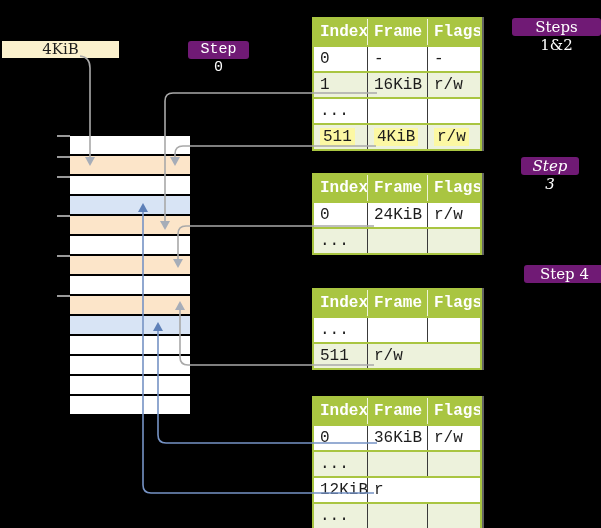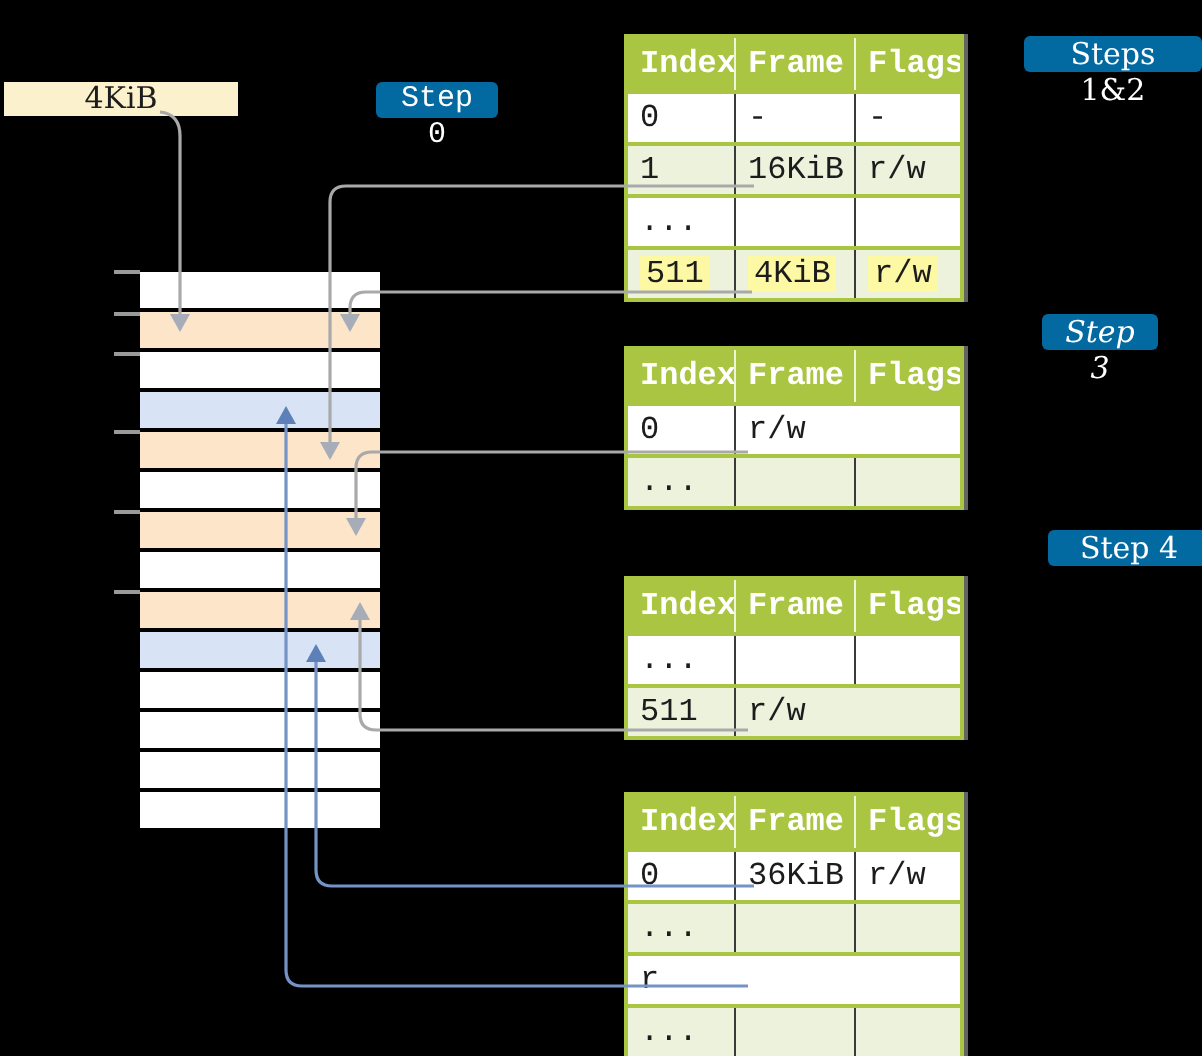--- a/index.html
+++ b/index.html
@@ -2,21 +2,21 @@
 <html><head>
 <meta charset="utf-8">
 <style>
   html,body{margin:0;padding:0;background:#000;}
   .stage{position:relative;width:601px;height:528px;background:#000;overflow:hidden;
          font-family:"DejaVu Serif","Liberation Serif",serif;}
   
   .frame-box{position:absolute;left:2px;top:41px;width:117px;height:17px;background:#fbf1cd;
              color:#1c1c1c;font-size:15px;line-height:17px;text-align:center;}
   
-  .step{position:absolute;height:18px;background:#0369a1;color:#fff;font-size:15px;
+  .step{position:absolute;height:18px;background:#701a75;color:#fff;font-size:15px;
         line-height:18px;text-align:center;border-radius:3px;padding:0 6px;box-sizing:border-box;}
   .step0{left:188px;top:41px;width:61px;font-family:Liberation Mono, monospace;}
   .steps12{left:512px;top:18px;width:89px;}
   .step3{left:521px;top:157px;width:58px;font-style:italic;}
   .step4{left:524px;top:265px;width:81px;}
   
   .memcol{position:absolute;left:70px;top:136px;width:120px;}
   .mem-row{height:18px;border-bottom:2px solid #000;}
   .mem-row.white{background:#ffffff;}
   .mem-row.peach{background:#fce5c9;}
@@ -111,20 +111,21 @@
       </div>
     </div>
   <div class="ptable t2">
       <div class="trow thead">
         <div class="tcell">Index</div>
         <div class="tcell">Frame</div>
         <div class="tcell">Flags</div>
       </div>
       <div class="trow body white">
         <div class="tcell">0</div>
+        <div class="tcell">24KiB</div>
         <div class="tcell">r/w</div>
       </div>
       <div class="trow body green">
         <div class="tcell">...</div>
         <div class="tcell"></div>
         <div class="tcell"></div>
       </div>
     </div>
   <div class="ptable t3">
       <div class="trow thead">
@@ -152,20 +153,21 @@
         <div class="tcell">0</div>
         <div class="tcell">36KiB</div>
         <div class="tcell">r/w</div>
       </div>
       <div class="trow body green">
         <div class="tcell">...</div>
         <div class="tcell"></div>
         <div class="tcell"></div>
       </div>
       <div class="trow body white">
+        <div class="tcell">12KiB</div>
         <div class="tcell">r</div>
       </div>
       <div class="trow body green">
         <div class="tcell">...</div>
         <div class="tcell"></div>
         <div class="tcell"></div>
       </div>
     </div>
 
   <svg class="overlay" id="overlay" width="601" height="528" viewBox="0 0 601 528" xmlns="http://www.w3.org/2000/svg">

